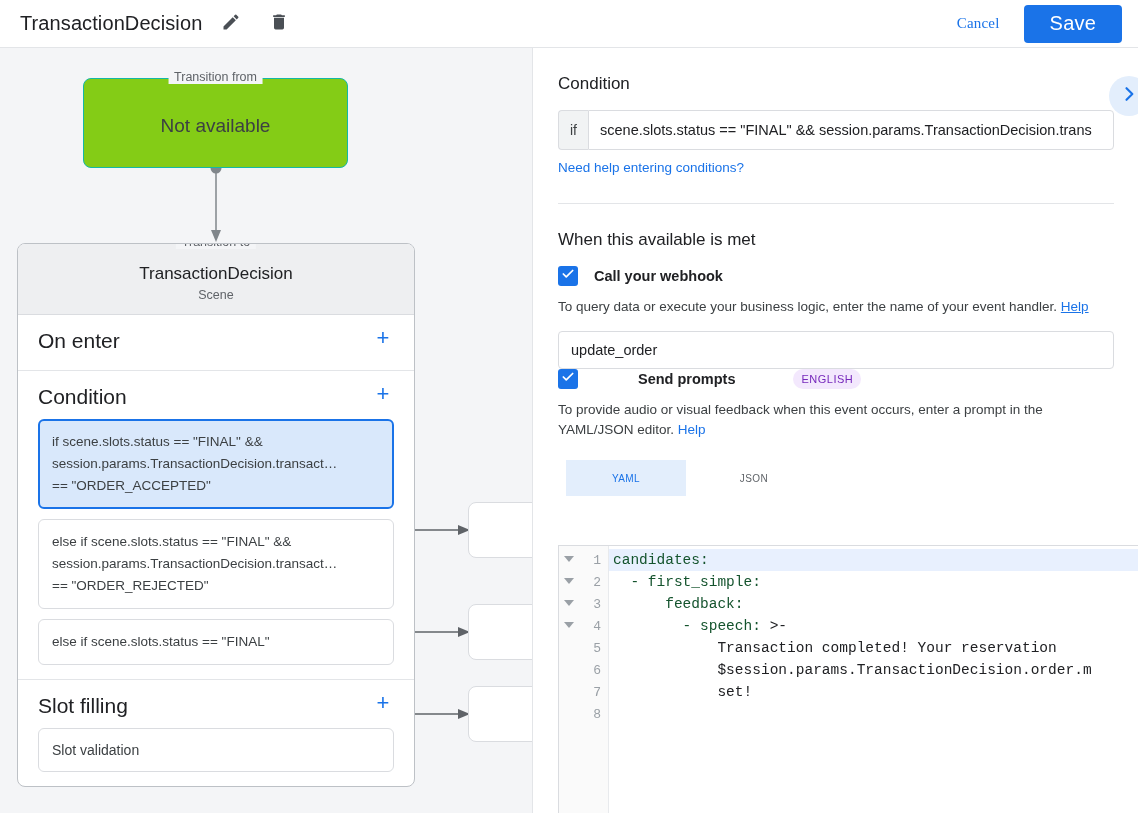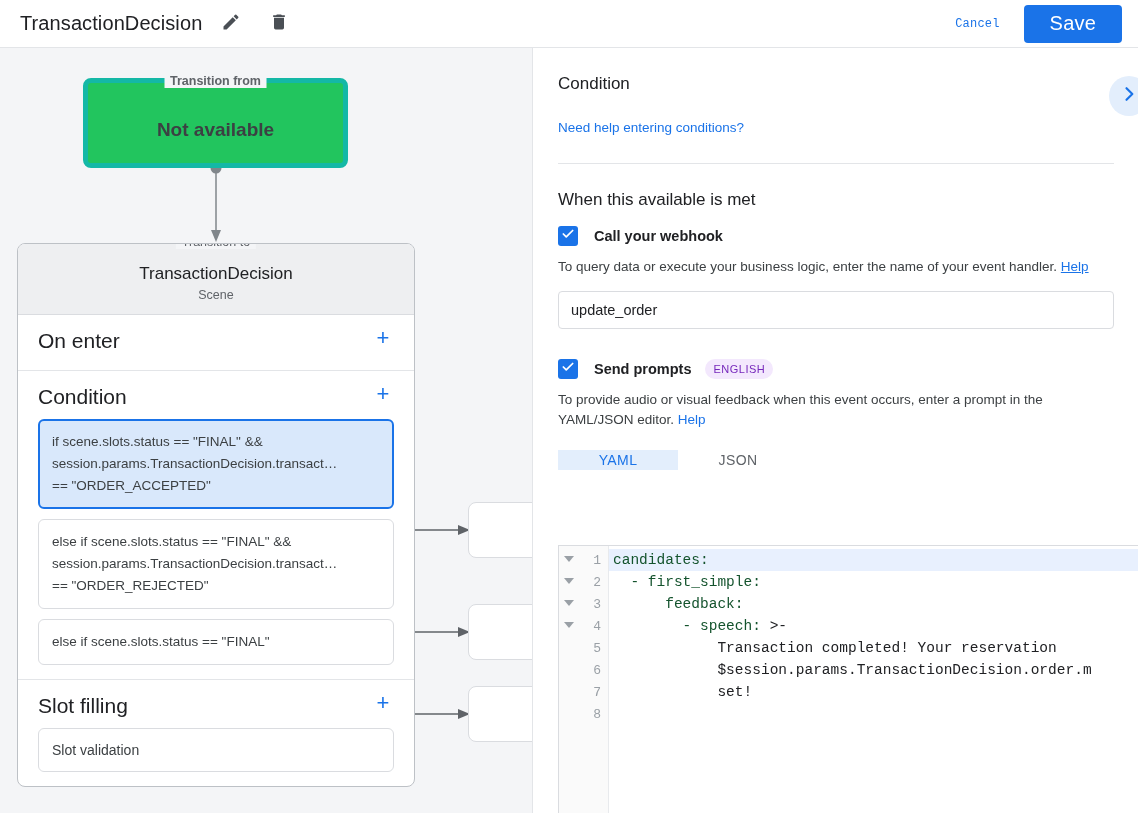--- a/index.html
+++ b/index.html
@@ -28,23 +28,23 @@
   }
   .icon-btn {
     width: 30px; height: 30px;
     display: flex; align-items: center; justify-content: center;
     cursor: pointer;
   }
   .icon-btn.pencil { margin-left: 14px; }
   .icon-btn.trash  { margin-left: 18px; }
   .spacer { flex: 1; }
   .cancel-btn {
-    color: #1a73e8; font-size: 12px; background: none; border: none;
+    color: #1a73e8; font-size: 15px; background: none; border: none;
     cursor: pointer; padding: 8px 12px; letter-spacing: .2px;
-    font-family: Liberation Mono, monospace;
+    font-family: Liberation Serif, serif;
   }
   .save-btn {
     margin-left: 12px; margin-right: 16px;
     background: #1a73e8; color: #ffffff;
     border: none; border-radius: 4px;
     height: 38px; padding: 0 26px;
     font-size: 20px; letter-spacing: .2px; cursor: pointer;
     font-family: "Liberation Sans", sans-serif;
   }
 
@@ -54,24 +54,23 @@
     width: 533px; height: 765px;
     background: #f4f5f7;
     border-right: 1px solid #e3e5e8;
     overflow: hidden;
   }
   .canvas-inner { position: absolute; left: 0; top: 0; width: 533px; height: 765px; }
 
   
   .fieldbox {
     position: absolute;
-    border: 5px solid #14b8a6;
+    border: 1px solid #14b8a6;
     border-radius: 8px;
-    background: #22c55e;
-    font-weight: bold;
+    background: #84cc16;
   }
   .fieldbox .legend {
     position: absolute; top: -9px; left: 50%; transform: translateX(-50%);
     background: #f4f5f7;
     padding: 0 6px;
     font-size: 12.5px; color: #5f6368; white-space: nowrap;
   }
   .box-from { left: 83px; top: 30px; width: 265px; height: 90px; }
   .box-from .center-text {
     position: absolute; left: 0; right: 0; top: 36px;
@@ -206,24 +205,24 @@
   .text-input {
     margin-top: 14px; width: 100%; height: 38px;
     border: 1px solid #dadce0; border-radius: 4px;
     font-size: 14.5px; color: #202124; padding: 0 12px;
     font-family: "Liberation Sans", sans-serif; outline: none;
     background: #ffffff;
   }
 
   .tabs { display: flex; margin-top: 20px; }
   .tab {
-    width: 120px; height: 20px;
+    width: 120px; height: 36px;
     display: flex; align-items: center; justify-content: center;
-    font-size: 14px; letter-spacing: .4px; cursor: pointer;
-    color: #5f6368; background: transparent;
+    font-size: 10px; letter-spacing: .4px; cursor: pointer;
+    color: #5f6368; background: transparent; margin-left: 8px;
   }
   .tab.active { color: #1a73e8; background: #e3eefc; }
 
   
   .editor {
     position: absolute; left: 558px; top: 545px;
     width: 580px; height: 268px;
     border: 1px solid #dadce0; border-right: none; border-bottom: none;
     background: #ffffff; overflow: hidden;
     display: flex;
@@ -370,20 +369,24 @@
     <span>
       <svg width="20" height="20" viewBox="0 0 24 24" fill="none" stroke="#1a73e8" stroke-width="2.6" stroke-linecap="round" stroke-linejoin="round">
         <polyline points="9 5 16 12 9 19"></polyline>
       </svg>
     </span>
   </div>
 
   <div class="panel-sec">
     <div class="panel-h">Condition</div>
 
+    <div class="cond-row">
+      <div class="cond-if">if</div>
+      <input class="cond-input" type="text" value="scene.slots.status == &quot;FINAL&quot; &amp;&amp; session.params.TransactionDecision.trans" style="">
+    </div>
 
     <a class="help-link">Need help entering conditions?</a>
 
     <div class="divider"></div>
   </div>
 
   <div class="panel-sec">
     <div class="panel-h">When this available is met</div>
 
     
@@ -399,21 +402,21 @@
     </div>
 
     <div class="desc">
       <span>To query data or execute your business logic, enter the name of your event handler.</span>
       <span class="help-u">Help</span>
     </div>
 
     <input class="text-input" type="text" value="update_order" style="">
 
     
-    <div class="check-row" style="margin-top:30px;">
+    <div class="check-row" style="gap:44px;">
       <span class="cbox">
         <span>
           <svg width="14" height="14" viewBox="0 0 24 24" fill="none" stroke="#ffffff" stroke-width="3" stroke-linecap="round" stroke-linejoin="round">
             <polyline points="20 6 9 17 4 12"></polyline>
           </svg>
         </span>
       </span>
       <span class="check-label">Send prompts</span>
       <span class="badge">ENGLISH</span>
     </div>

